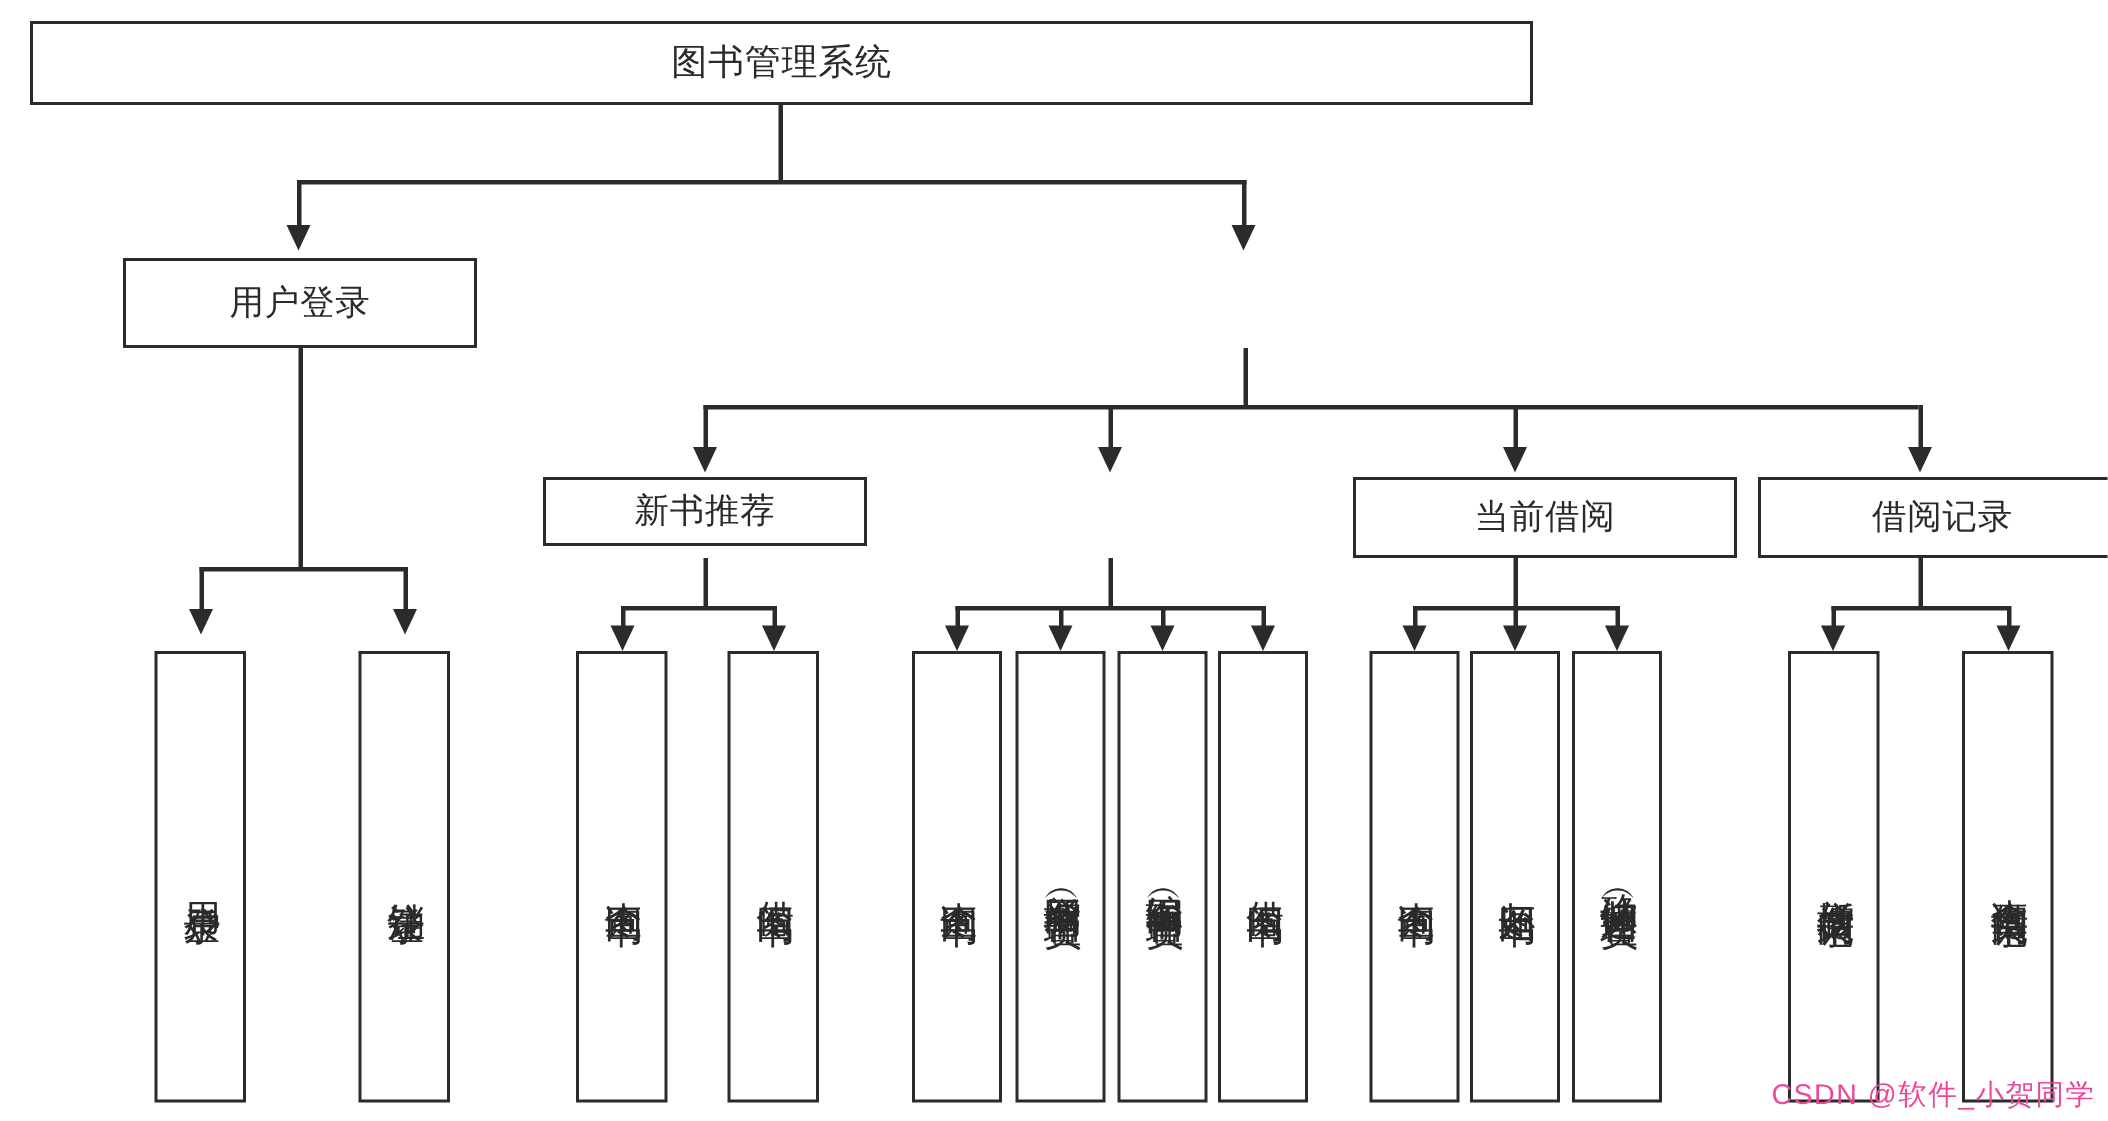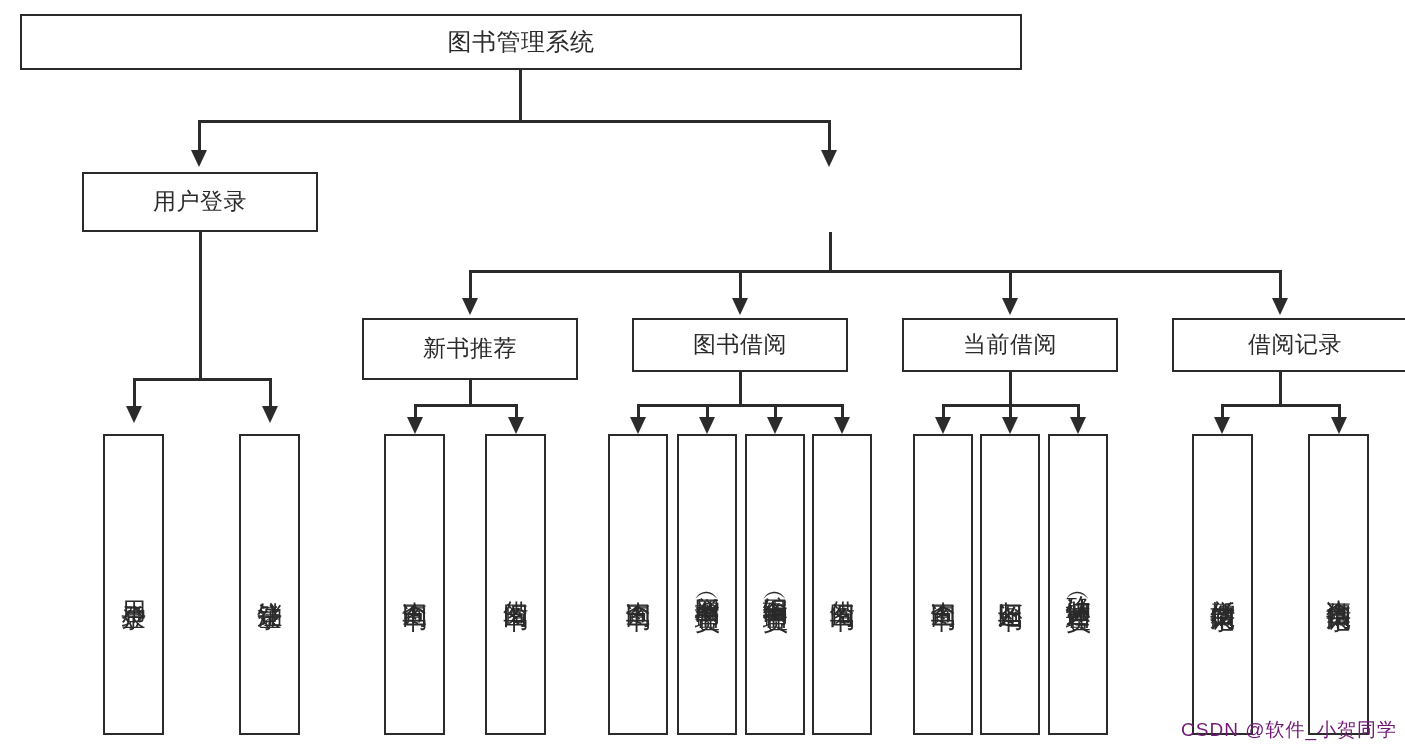--- a/index.html
+++ b/index.html
@@ -54,21 +54,21 @@
     border-right:8px solid transparent;
     border-top:17px solid #2b2b2b;
     z-index:2;
   }
 
   
   #watermark{
     position:absolute;
     right:8px;bottom:4px;
     font-size:19px;
-    color:#701a75;
+    color:#ec4899;
     letter-spacing:1px;
     z-index:9;
     white-space:nowrap;
   }
 </style>
 </head>
 <body>
 
 <div id="stage">
 
@@ -101,27 +101,24 @@
   <div class="hline" style="left:469px;top:270px;width:810px;"></div>
   <div class="vline" style="left:469px;top:270px;height:30px;"></div>
   <div class="arrow" style="left:462px;top:298px;"></div>
   <div class="vline" style="left:739px;top:270px;height:30px;"></div>
   <div class="arrow" style="left:732px;top:298px;"></div>
   <div class="vline" style="left:1009px;top:270px;height:30px;"></div>
   <div class="arrow" style="left:1002px;top:298px;"></div>
   <div class="vline" style="left:1279px;top:270px;height:30px;"></div>
   <div class="arrow" style="left:1272px;top:298px;"></div>
 
-  <div class="node h-node" style="left:362px;top:318px;width:216px;height:62px;">
+  <div class="node h-node" style="left:362px;top:318px;width:216px;height:46px;">
     <span class="lbl">新书推荐</span>
   </div>
-  <div class="node h-node" style="left:632px;top:318px;width:216px;height:54px;">
-    <span class="lbl">图书借阅</span>
-  </div>
-  <div class="node h-node" style="left:902px;top:318px;width:216px;height:54px;">
+  <div class="node h-node" style="left:902px;top:318px;width:256px;height:54px;">
     <span class="lbl">当前借阅</span>
   </div>
   <div class="node h-node" style="left:1172px;top:318px;width:246px;height:54px;">
     <span class="lbl">借阅记录</span>
   </div>
 
   <div class="vline" style="left:469px;top:372px;height:34px;"></div>
   <div class="hline" style="left:414px;top:404px;width:103px;"></div>
   <div class="vline" style="left:414px;top:404px;height:16px;"></div>
   <div class="arrow" style="left:407px;top:417px;"></div>

